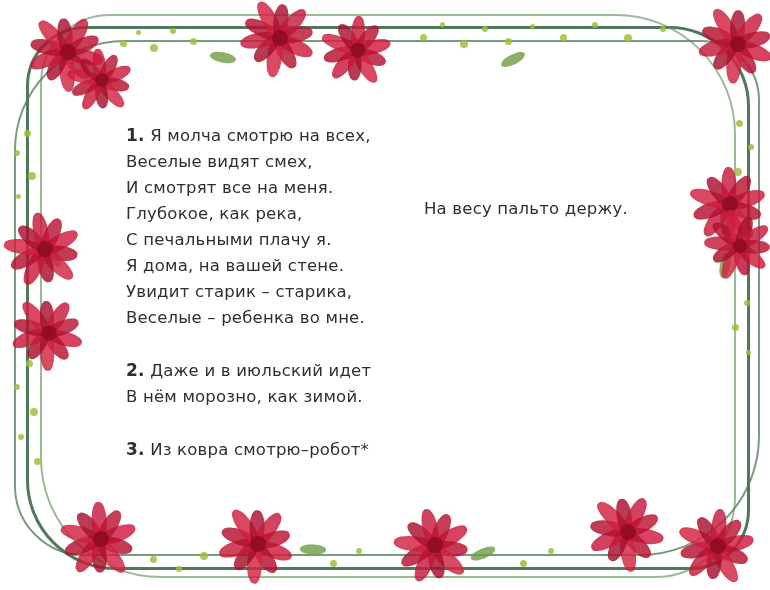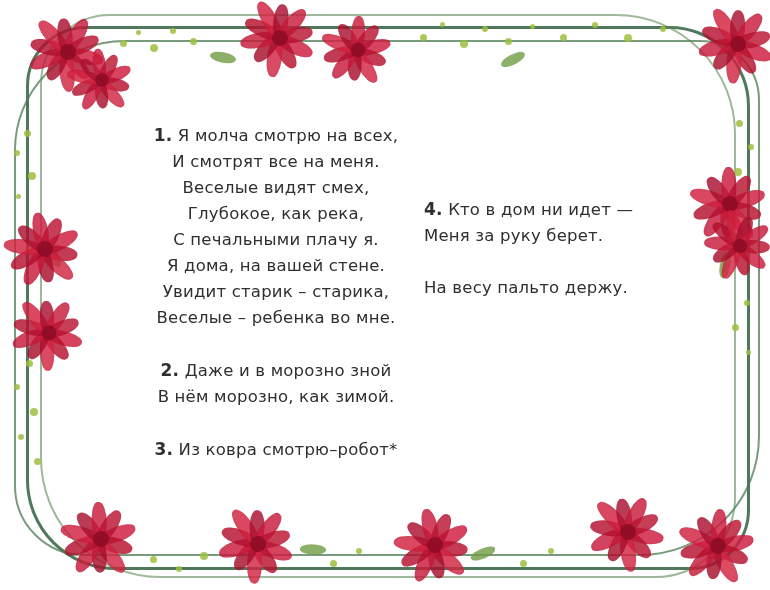--- a/index.html
+++ b/index.html
@@ -132,21 +132,21 @@
     height: 380px;
   }
   .col {
     position: absolute;
     color: #2f2f2f;
     font-family: "DejaVu Sans", sans-serif;
     font-size: 16.5px;
     line-height: 26px;
     letter-spacing: 0.2px;
   }
-  .col-left  { left: 30px;  top: 14px;  width: 300px; text-align: center; }
+  .col-left  { left: 30px;  top: 14px;  width: 300px; }
   .col-right { left: 328px; top: 88px;  width: 280px; }
 
   .riddle { margin: 0 0 26px 0; }
   .riddle:last-child { margin-bottom: 0; }
   .riddle .num {
     font-weight: bold;
     color: #2f2f2f;
     font-size: 17px;
   }
   .line { display: block; white-space: pre; }
@@ -396,55 +396,48 @@
 
   <div class="content">
 
     <div class="col col-left">
 
       <p class="riddle">
         <span class="line-first">
           <span class="num">1.</span>
           <span>Я молча смотрю на всех,</span>
         </span>
+        <span class="line">Веселые видят смех,</span>
         <span class="line">И смотрят все на меня.</span>
-        <span class="line">Веселые видят смех,</span>
         <span class="line">Глубокое, как река,</span>
         <span class="line">С печальными плачу я.</span>
         <span class="line">Я дома, на вашей стене.</span>
         <span class="line">Увидит старик – старика,</span>
         <span class="line">Веселые – ребенка во мне.</span>
       </p>
 
       <p class="riddle">
         <span class="line-first">
           <span class="num">2.</span>
-          <span>Даже и в морозно зной</span>
+          <span>Даже и в июльский идет</span>
         </span>
         <span class="line">В нём морозно, как зимой.</span>
       </p>
 
       <p class="riddle">
         <span class="line-first">
           <span class="num">3.</span>
           <span>Из ковра смотрю–робот*</span>
         </span>
       </p>
 
     </div>
 
     <div class="col col-right">
 
-      <p class="riddle">
-        <span class="line-first">
-          <span class="num">4.</span>
-          <span>Кто в дом ни идет —</span>
-        </span>
-        <span class="line">Меня за руку берет.</span>
-      </p>
 
       <p class="riddle">
         <span class="line">На весу пальто держу.</span>
       </p>
 
 
     </div>
 
   </div>
 </div>

